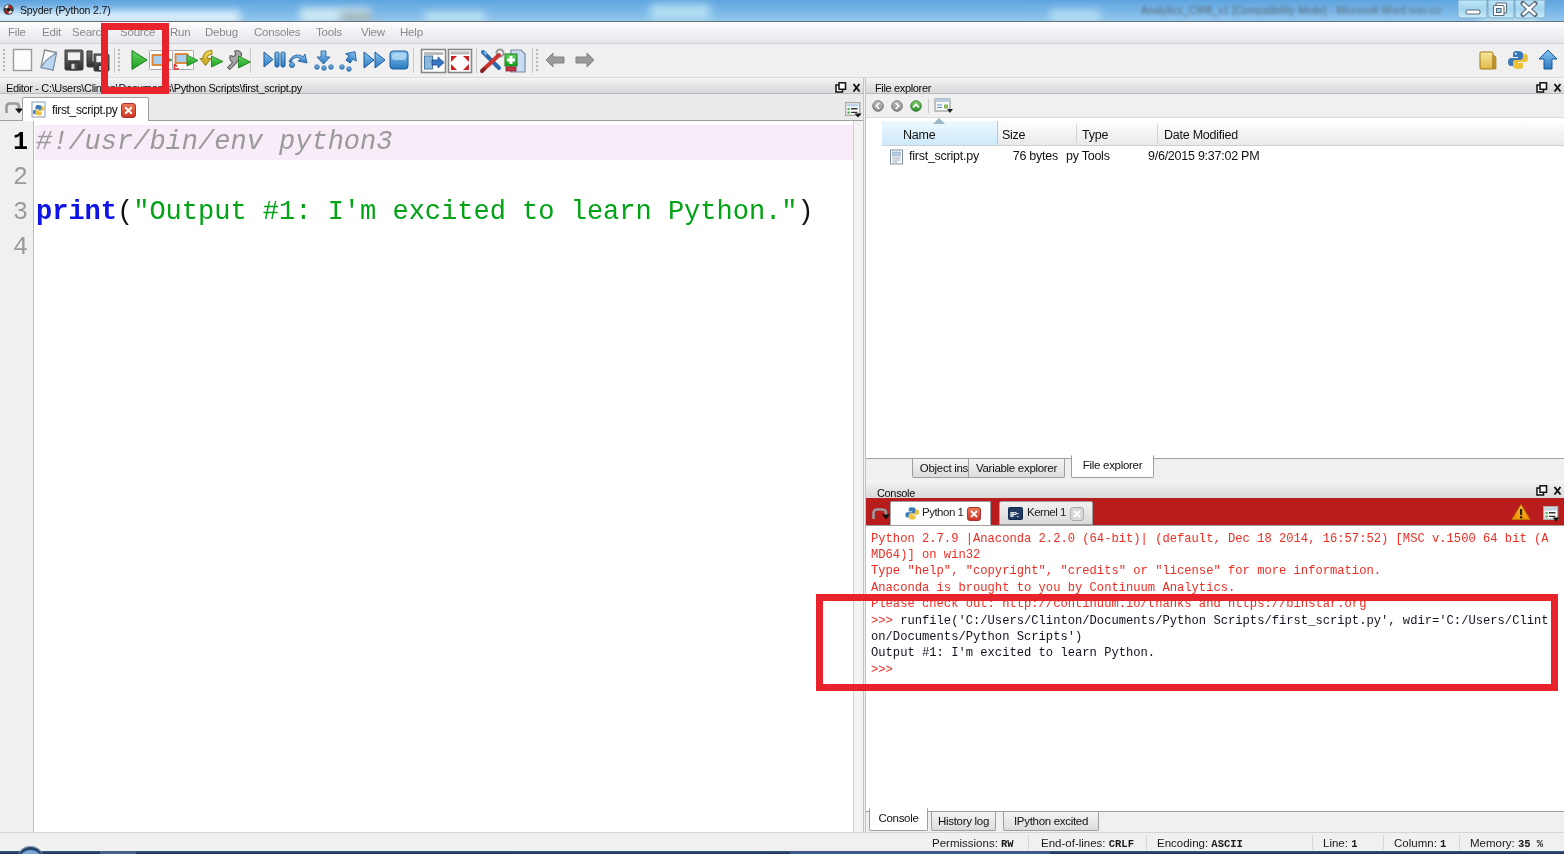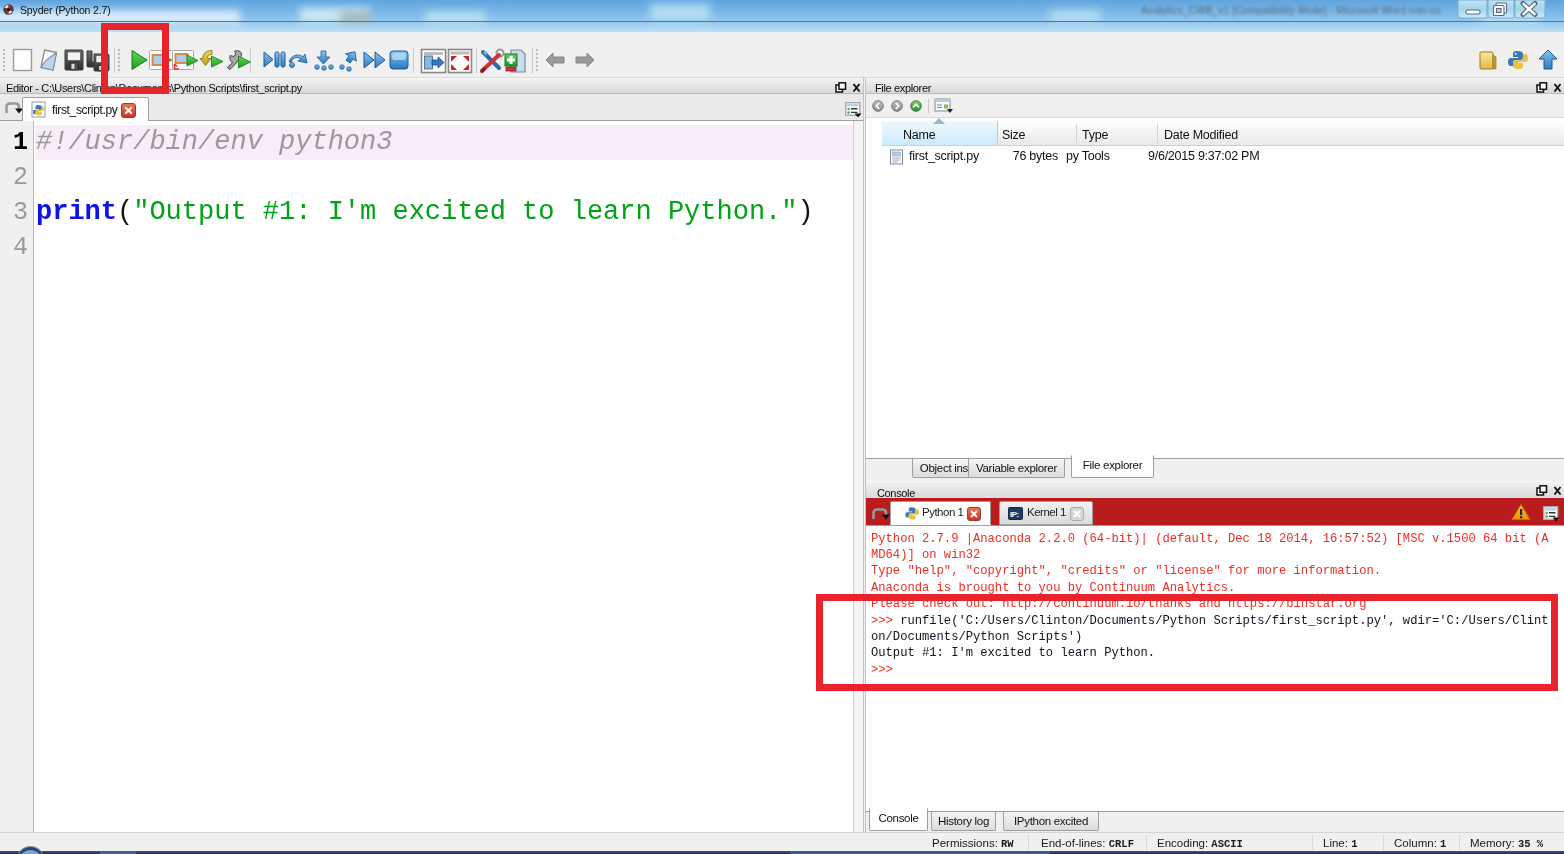--- a/index.html
+++ b/index.html
@@ -106,20 +106,32 @@
     <g stroke="#5a6a78" stroke-width="1.1" fill="#fff">
       <rect x="39" y="3" width="10.5" height="10" rx="1"></rect>
       <rect x="36.5" y="5.5" width="10.5" height="10" rx="1"></rect>
       <rect x="39.5" y="8.5" width="4.5" height="4" fill="#a3d4ee"></rect>
     </g>
     <path d="M66 3.5 L78 14.5 M78 3.5 L66 14.5" stroke="#5a6a78" stroke-width="5" stroke-linecap="round"></path>
     <path d="M66.5 4 L77.5 14 M77.5 4 L66.5 14" stroke="#fff" stroke-width="2.6" stroke-linecap="round"></path>
   </svg>
   <div class="botline"></div>
 </div>
+<div class="abs" id="menubar">
+  <div class="mi" style="left:8px;">File</div>
+  <div class="mi" style="left:42px;">Edit</div>
+  <div class="mi" style="left:72px;">Search</div>
+  <div class="mi" style="left:120px;">Source</div>
+  <div class="mi" style="left:170px;">Run</div>
+  <div class="mi" style="left:205px;">Debug</div>
+  <div class="mi" style="left:254px;">Consoles</div>
+  <div class="mi" style="left:316px;">Tools</div>
+  <div class="mi" style="left:361px;">View</div>
+  <div class="mi" style="left:400px;">Help</div>
+</div>
 <div class="abs" id="toolbar">
   <div class="tgrip" style="left:3px;"></div>
   <div class="tsep" style="left:114px;"></div>
   <div class="tgrip" style="left:118px;"></div>
   <div class="tsep" style="left:250px;"></div>
   <div class="tsep" style="left:413px;"></div>
   <div class="tsep" style="left:476px;"></div>
   <div class="tsep" style="left:532px;"></div>
   <div class="tgrip" style="left:536px;"></div>
   <svg class="ticon" style="left:11px;" width="23" height="24" viewBox="0 0 23 24">

